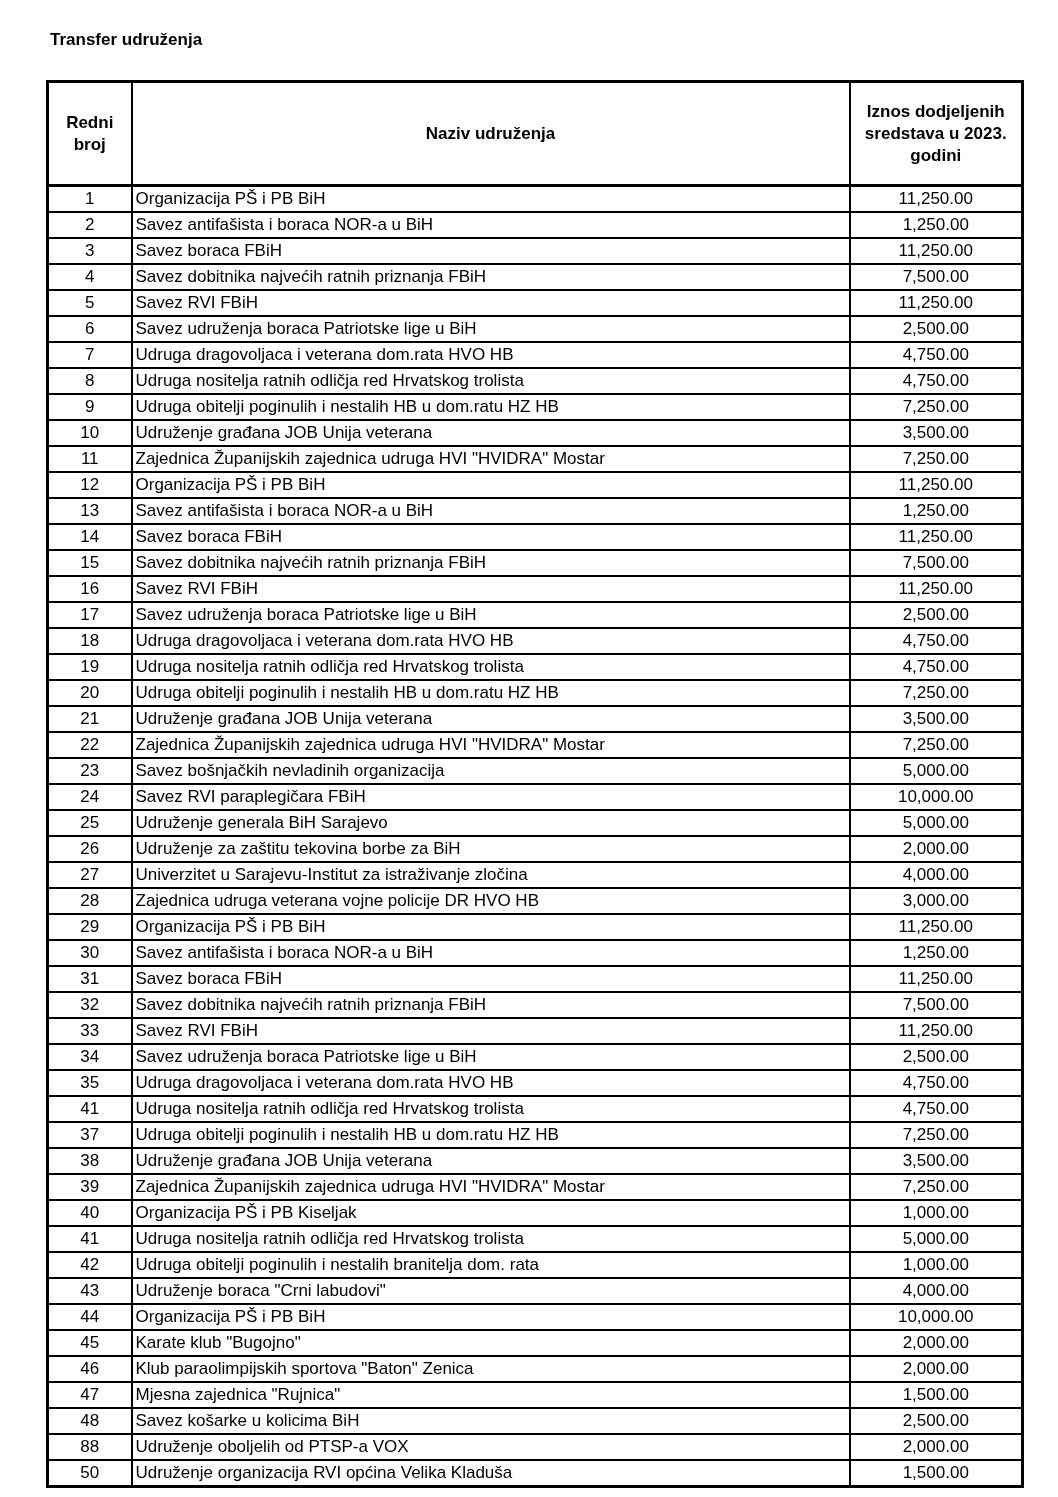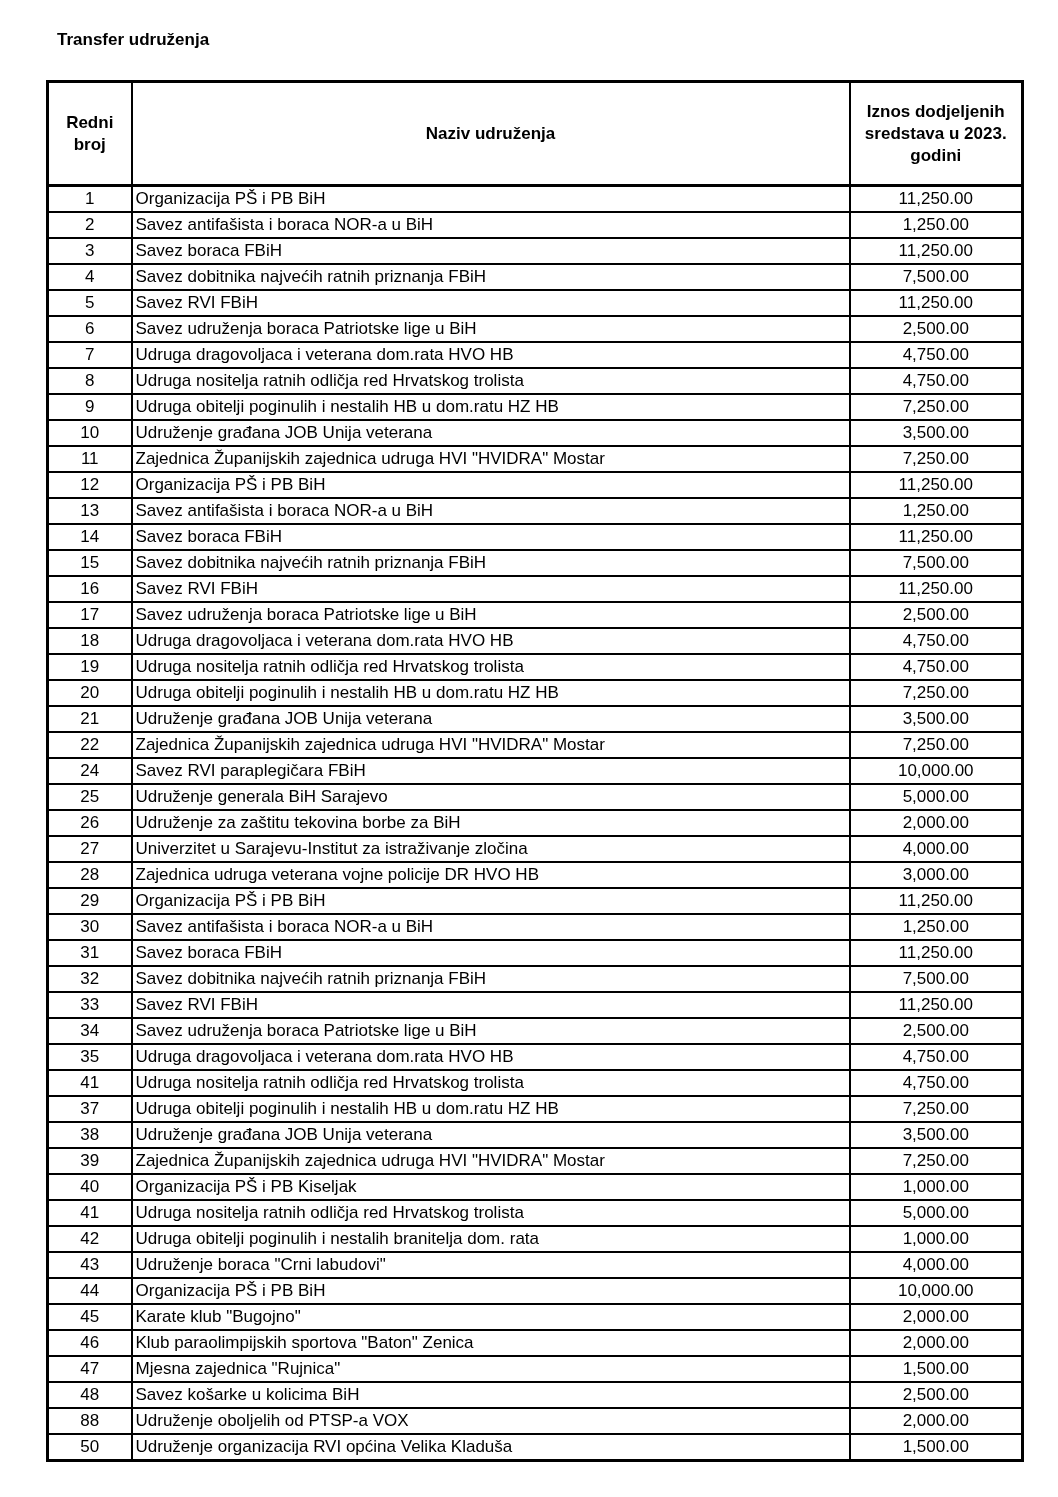--- a/index.html
+++ b/index.html
@@ -2,21 +2,21 @@
 <html><head>
 <meta charset="utf-8">
 <style>
   html, body { margin: 0; padding: 0; background: #ffffff; }
   body {
     width: 1058px; height: 1497px; position: relative; overflow: hidden;
     font-family: "Liberation Sans", sans-serif; color: #000;
   }
   .doc-title {
     position: absolute; left: 50px; top: 30px;
-    font-size: 17px; font-weight: bold; margin-left: 7px;
+    font-size: 17px; font-weight: bold;
   }
   table.grid {
     position: absolute; left: 46px; top: 80px;
     width: 975px;
     border-collapse: collapse;
     border: 3px solid #000000;
     table-layout: fixed;
   }
   col.c-no { width: 84px; }
   col.c-name { width: 718px; }
@@ -160,20 +160,25 @@
         <td class="no">21</td>
         <td class="name">Udruženje građana JOB Unija veterana</td>
         <td class="amt">3,500.00</td>
       </tr>
       <tr>
         <td class="no">22</td>
         <td class="name">Zajednica Županijskih zajednica udruga HVI "HVIDRA" Mostar</td>
         <td class="amt">7,250.00</td>
       </tr>
       <tr>
+        <td class="no">23</td>
+        <td class="name">Savez bošnjačkih nevladinih organizacija</td>
+        <td class="amt">5,000.00</td>
+      </tr>
+      <tr>
         <td class="no">24</td>
         <td class="name">Savez RVI paraplegičara FBiH</td>
         <td class="amt">10,000.00</td>
       </tr>
       <tr>
         <td class="no">25</td>
         <td class="name">Udruženje generala BiH Sarajevo</td>
         <td class="amt">5,000.00</td>
       </tr>
       <tr>

